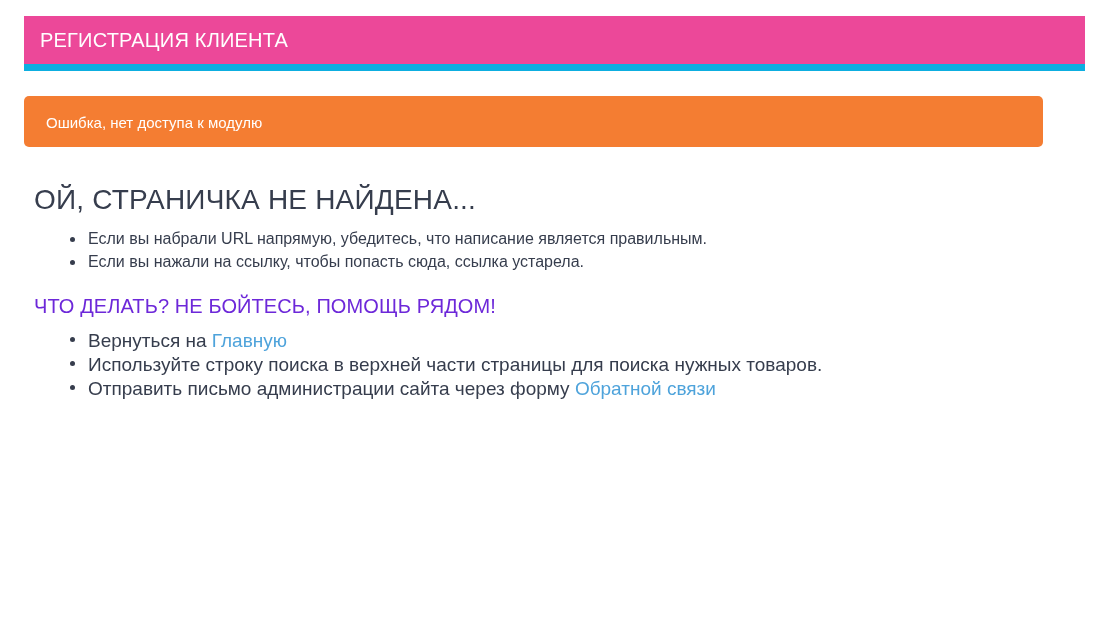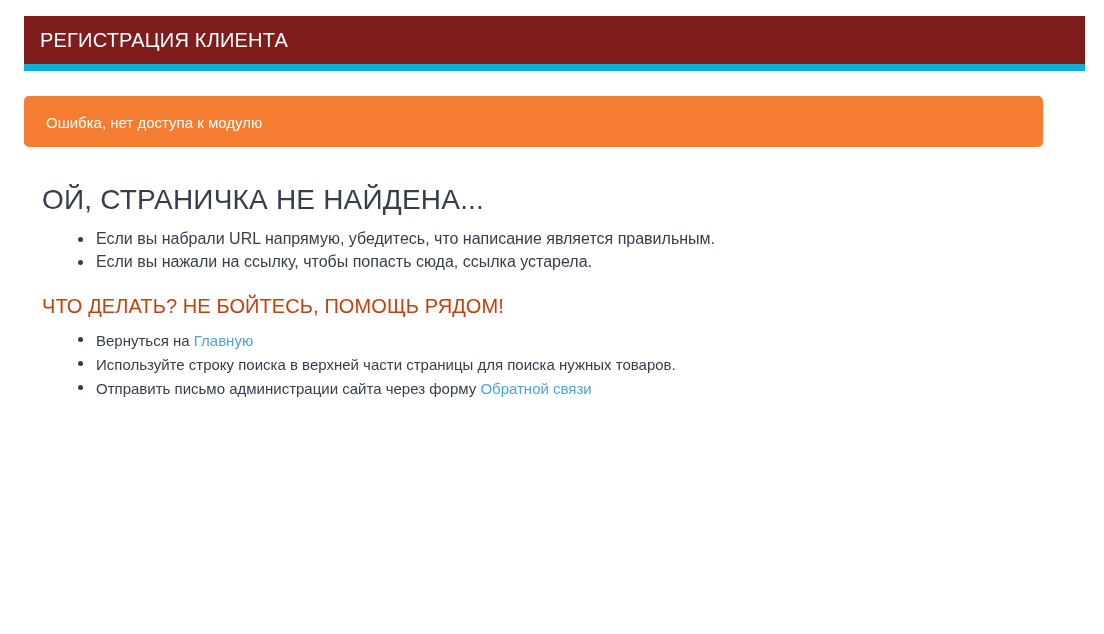--- a/index.html
+++ b/index.html
@@ -22,21 +22,21 @@
     height: 634px;
   }
 
   
   .module-header {
     position: absolute;
     left: 24px;
     top: 16px;
     width: 1061px;
     height: 48px;
-    background: #7f1d1d;
+    background: #ec4899;
     box-sizing: border-box;
   }
   .module-header-title {
     position: absolute;
     left: 16px;
     top: 50%;
     transform: translateY(-50%);
     color: #ffffff;
     font-size: 20px;
     font-weight: 400;
@@ -73,21 +73,20 @@
     font-weight: 400;
     white-space: nowrap;
   }
 
   
   .content {
     position: absolute;
     left: 34px;
     top: 183px;
     width: 1040px;
-    margin-left: 8px;
   }
 
   .title-404 {
     margin: 0;
     font-size: 28px;
     font-weight: 400;
     line-height: 1.18;
     color: #363d4d;
     letter-spacing: 0.2px;
   }
@@ -100,21 +99,21 @@
     color: #363d4d;
     max-width: 990px;
     letter-spacing: 0.1px;
   }
 
   .subtitle {
     margin: 22px 0 0 0;
     font-size: 20px;
     font-weight: 400;
     line-height: 1.2;
-    color: #c2410c;
+    color: #6d28d9;
     letter-spacing: 0.1px;
   }
 
   ul.hint-list {
     margin: 13px 0 0 0;
     padding: 0 0 0 36px;
     list-style: none;
   }
   ul.hint-list li {
     position: relative;
@@ -132,21 +131,21 @@
     width: 5px;
     height: 5px;
     border-radius: 50%;
     background: #363d4d;
   }
 
   ul.hint-list.second {
     margin-top: 11px;
   }
   ul.hint-list.second li {
-    font-size: 15px;
+    font-size: 19px;
     line-height: 24px;
     margin-bottom: 0;
   }
 
   a.link {
     color: #4ea3db;
     text-decoration: none;
   }
 </style>
 </head>

